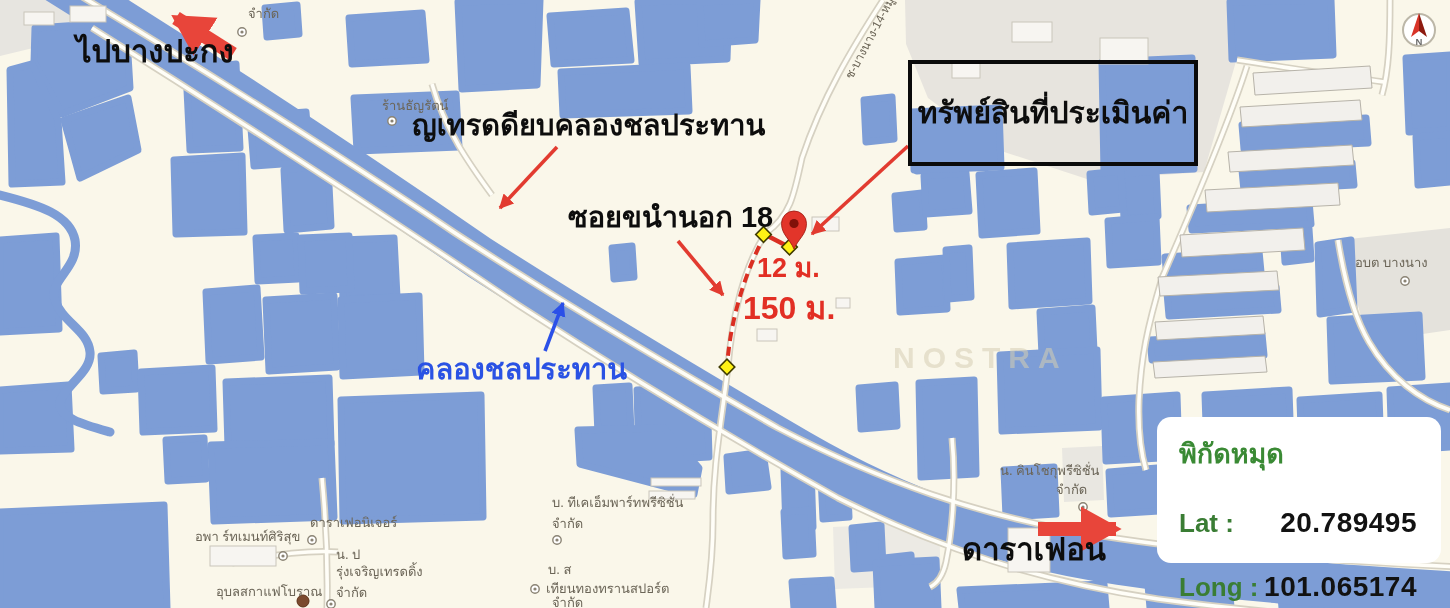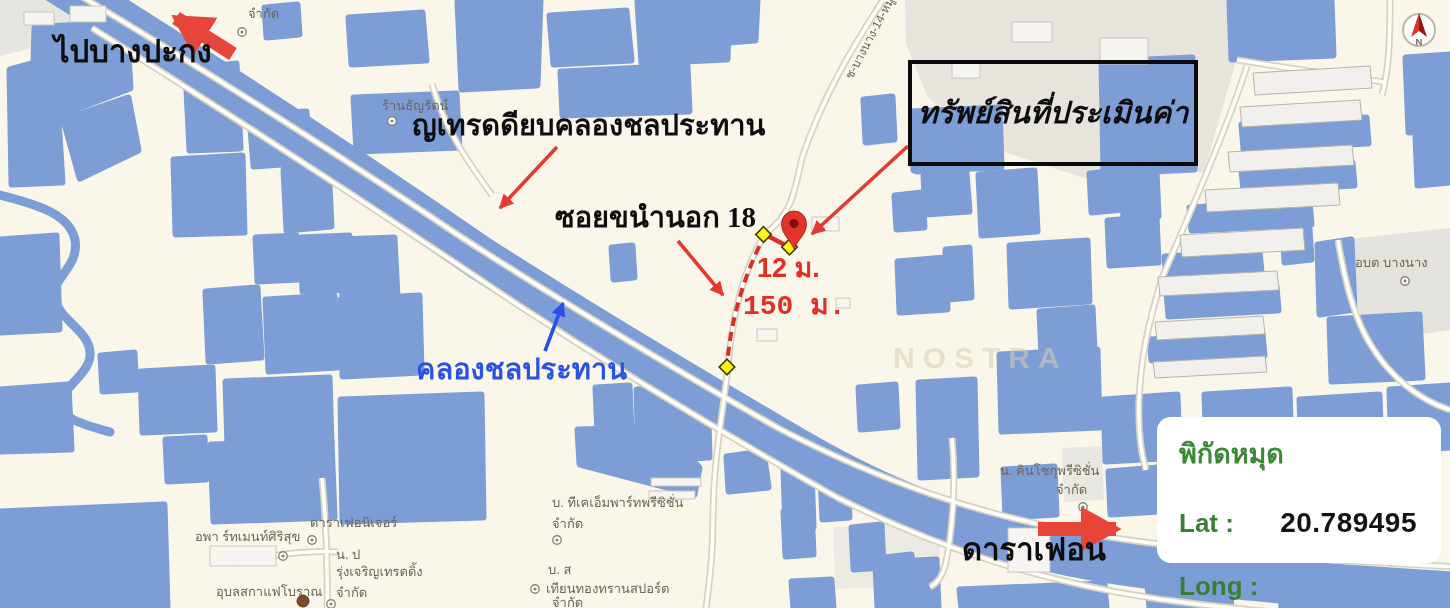--- a/index.html
+++ b/index.html
@@ -5,21 +5,21 @@
   html,body{margin:0;padding:0;background:#faf7ea;}
   .stage{position:relative;width:1450px;height:608px;overflow:hidden;
          font-family:"Liberation Sans","DejaVu Sans",sans-serif;}
   .stage svg{position:absolute;left:0;top:0;}
   .ovl{position:absolute;white-space:nowrap;line-height:1.05;}
   .big{font-weight:bold;color:#0d0d0d;}
   .red{color:#e22f24;}
   .blue{color:#2a52e4;}
   .property-box{position:absolute;left:908px;top:60px;width:290px;height:106px;
       border:4px solid #0a0a0a;box-sizing:border-box;display:flex;flex-direction:column;
-      justify-content:center;align-items:center;font-weight:bold;font-size:30px;color:#0d0d0d;font-style:italic;}
+      justify-content:center;align-items:center;font-weight:bold;font-size:30px;color:#0d0d0d;}
   .property-box div{line-height:1.45;white-space:nowrap;}
   .coords-panel{position:absolute;left:1157px;top:417px;width:284px;height:146px;
       background:#ffffff;border-radius:14px;box-sizing:border-box;padding:15px 24px 0 22px;}
   .panel-title{font-weight:bold;font-size:27px;color:#3a8a34;margin-bottom:16px;}
   .coord-row{display:flex;justify-content:space-between;align-items:baseline;margin-bottom:14px;margin-top:32px;}
   .coord-row .g{font-weight:bold;font-size:26px;color:#3a7d34;}
   .coord-row .v{font-weight:bold;font-size:28px;color:#121212;letter-spacing:.5px;}
   text.poi{font-size:13px;fill:#6b6557;}
   text.poi2{font-size:12px;fill:#6b6557;}
 </style>
@@ -262,35 +262,36 @@
   </g>
 
   <g>
     <circle cx="1419" cy="30" r="16" fill="#ffffff" stroke="#bcb7a8" stroke-width="2"></circle>
     <polygon points="1419,13 1411,37 1419,31" fill="#d93428"></polygon>
     <polygon points="1419,13 1427,37 1419,31" fill="#8e1b10"></polygon>
     <text x="1419" y="45" font-size="9.5" font-weight="bold" fill="#6b6b6b" text-anchor="middle">N</text>
   </g>
 </svg>
 
-  <div class="ovl big" style="left:54px;top:36px;font-size:31px;">ไปบางปะกง</div>
+  <div class="ovl big" style="left:76px;top:36px;font-size:31px;">ไปบางปะกง</div>
   <div class="ovl big" style="left:412px;top:110px;font-size:29px;">ญเทรดดียบคลองชลประทาน</div>
-  <div class="ovl big" style="left:555px;top:202px;font-size:29px;font-family:Liberation Serif, serif;">ซอยขนำนอก 18</div>
+  <div class="ovl big" style="left:568px;top:202px;font-size:29px;">ซอยขนำนอก 18</div>
   <div class="ovl big blue" style="left:416px;top:354px;font-size:29px;text-align:center;">คลองชลประทาน</div>
   <div class="ovl big" style="left:962px;top:534px;font-size:31px;">ดาราเฟอน</div>
   <div class="ovl big red" style="left:757px;top:254px;font-size:27px;">12 ม.</div>
-  <div class="ovl big red" style="left:743px;top:292px;font-size:28px;font-family:Liberation Mono, monospace;">150 ม.</div>
+  <div class="ovl big red" style="left:743px;top:292px;font-size:32px;">150 ม.</div>
 
   <div class="property-box">
     <div>ทรัพย์สินที่ประเมินค่า</div>
   </div>
 
   <div class="coords-panel">
     <div class="panel-title">พิกัดหมุด</div>
     <div class="coord-row">
       <span class="g">Lat :</span>
       <span class="v">20.789495</span>
     </div>
     <div class="coord-row">
       <span class="g">Long :</span>
+      <span class="v">101.065174</span>
     </div>
   </div>
 </div>
 
 </body></html>

